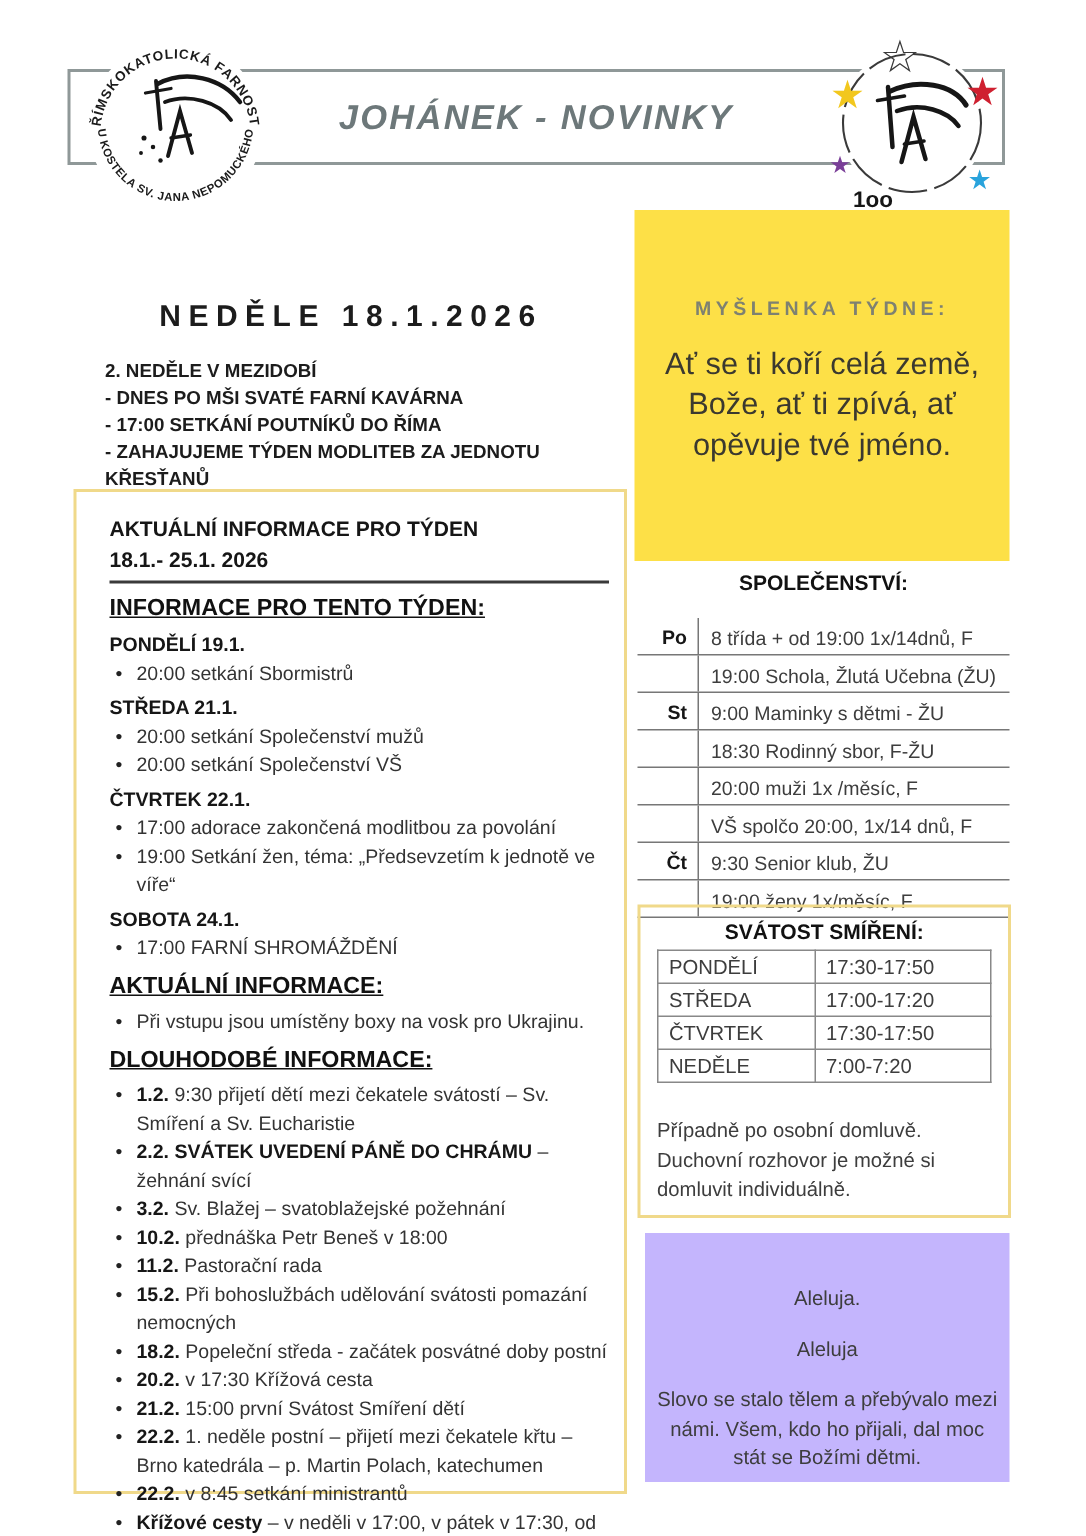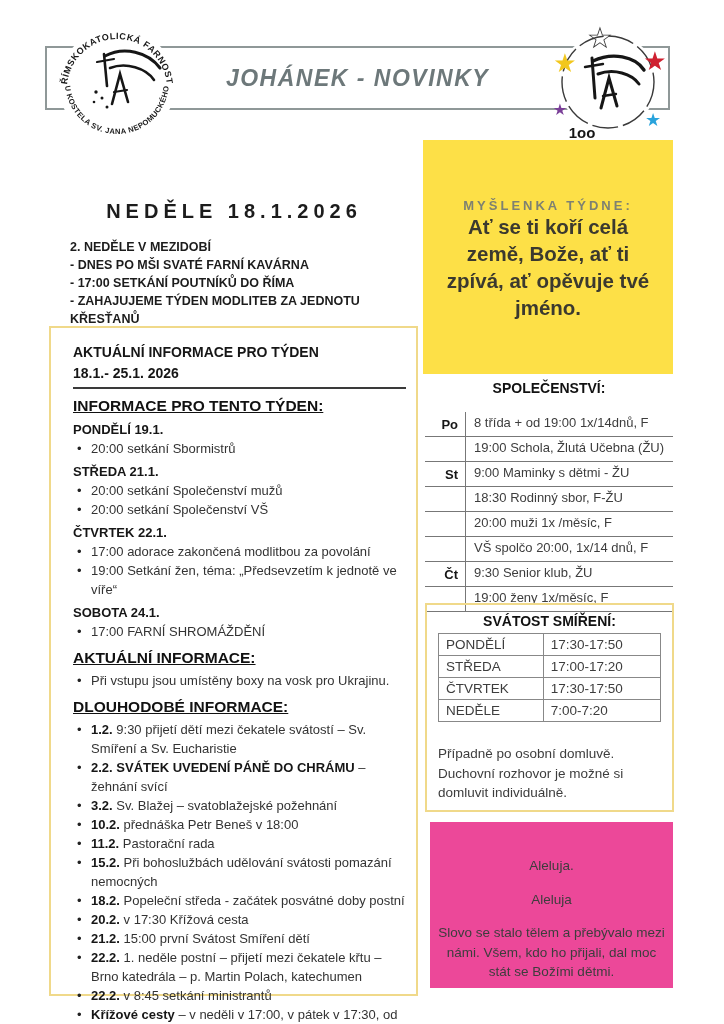--- a/index.html
+++ b/index.html
@@ -50,26 +50,26 @@
   }
   .bullet-item b{color:#161616;}
 
   
   .quote-box{
     position:absolute;left:423px;top:140px;width:250px;height:234px;
     background:#fde047;box-sizing:border-box;text-align:center;
     padding:58px 14px 0 14px;
   }
   .quote-label{font-size:13px;font-weight:bold;letter-spacing:3px;color:#7e8171;}
-  .quote-text{font-size:20.5px;font-weight:bold;line-height:1.32;color:#3b392f;}
+  .quote-text{margin-top:16px;font-size:20.5px;font-weight:normal;line-height:1.32;color:#3b392f;}
 
   .community{position:absolute;left:425px;top:380px;width:248px;}
   .community-title{text-align:center;font-size:14px;font-weight:bold;color:#111;margin-bottom:16px;}
   .community-row{
-    display:flex;border-bottom:1.5px solid #777;min-height:24px;align-items:flex-start;
+    display:flex;border-bottom:1.5px solid #777;min-height:24px;align-items:flex-end;
   }
   .community-day{
     width:33px;flex:0 0 33px;text-align:right;padding-right:7px;
     font-size:13px;font-weight:bold;color:#161616;align-self:stretch;
     border-right:1.5px solid #777;display:flex;align-items:center;justify-content:flex-end;
   }
   .community-text{padding:3px 0 3px 8px;font-size:13px;color:#3d3d3d;}
 
   .svatost-box{
     position:absolute;left:425px;top:603px;width:249px;height:209px;
@@ -78,21 +78,21 @@
   .svatost-title{text-align:center;font-size:14px;font-weight:bold;color:#111;margin-bottom:4px;}
   .svatost-table{width:100%;border-collapse:collapse;}
   .svatost-table td{
     border:1.5px solid #888;font-size:13.5px;color:#3d3d3d;
     padding:1px 7px;height:19px;
   }
   .svatost-note{margin-top:22px;font-size:13.5px;line-height:1.45;color:#3d3d3d;}
 
   .aleluja-box{
     position:absolute;left:430px;top:822px;width:243px;height:166px;
-    background:#ec4899;box-sizing:border-box;text-align:center;
+    background:#c4b5fd;box-sizing:border-box;text-align:center;
     padding:34px 8px 0 8px;font-size:13.5px;line-height:1.45;color:#3d3d3d;
   }
   .aleluja-box .sp{margin-top:14px;}
 </style>
 </head>
 <body>
 
 <div class="page">
 
   <div class="header-rect"></div>

